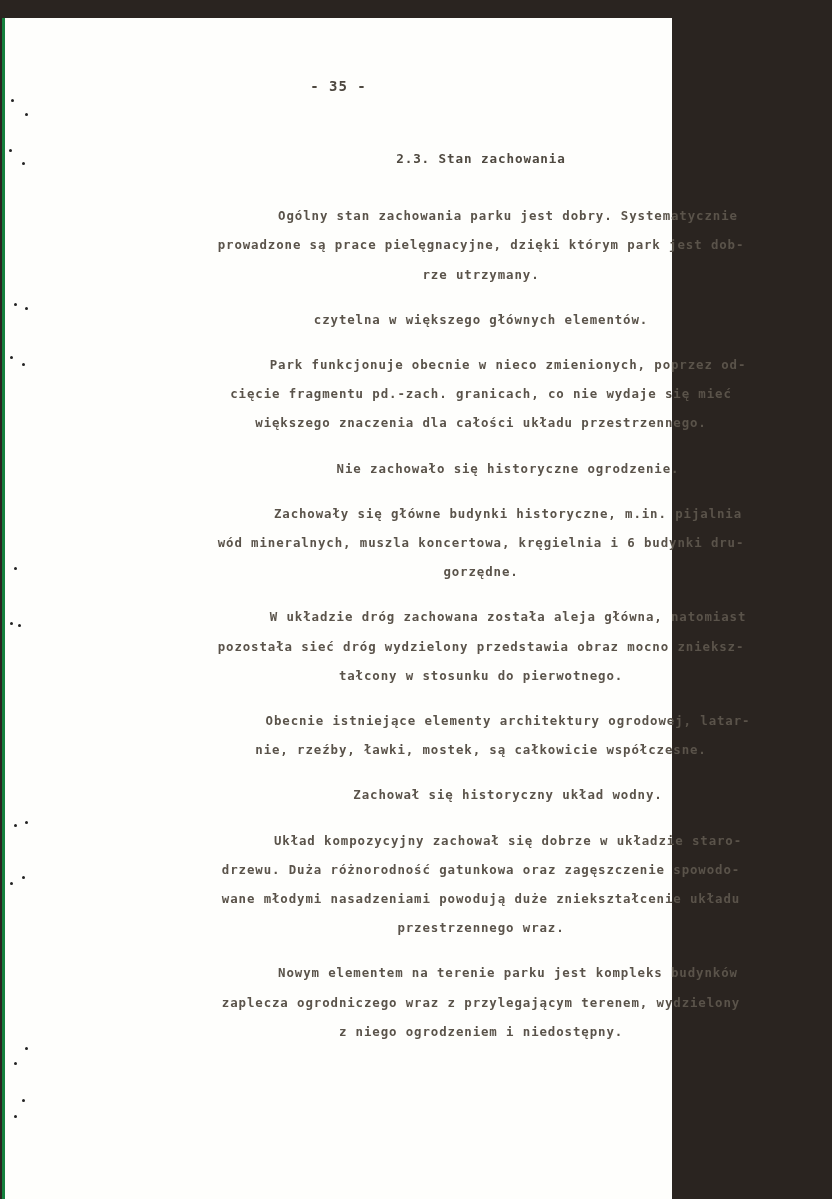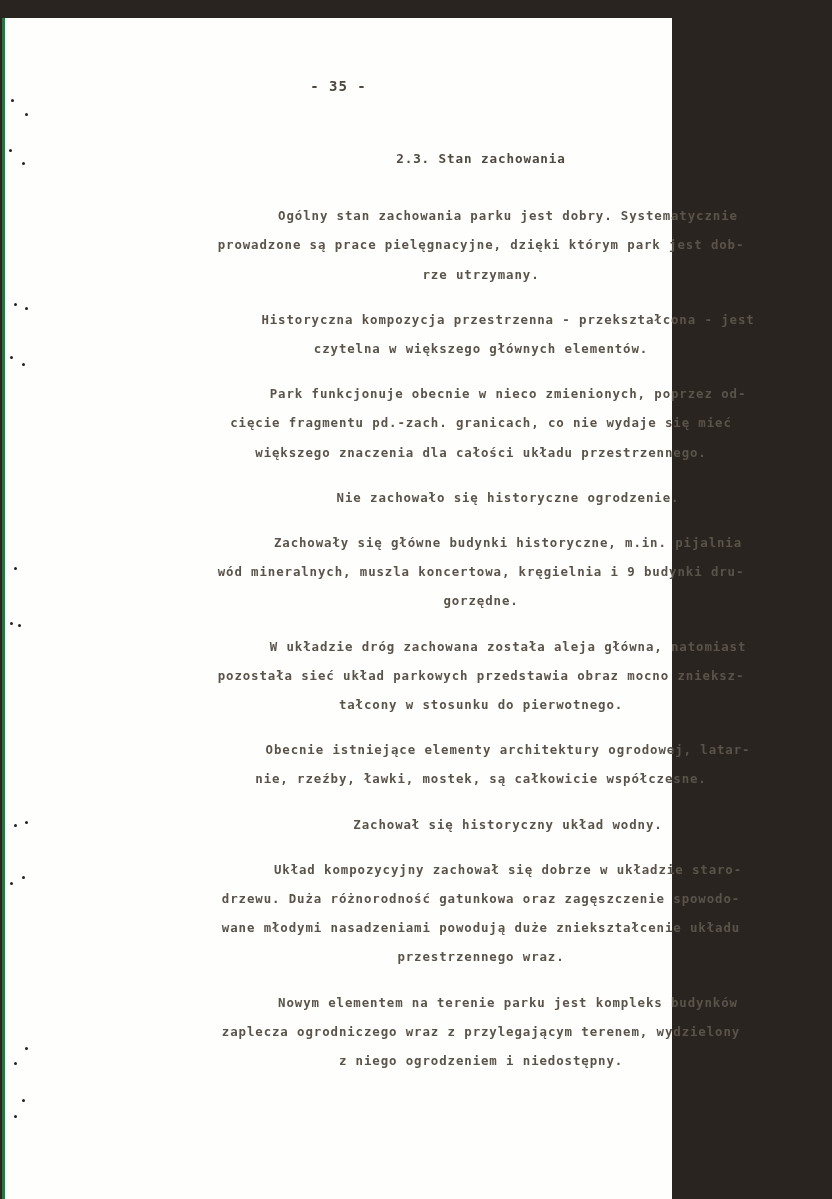--- a/index.html
+++ b/index.html
@@ -110,43 +110,42 @@
   <div class="content">
     <div class="heading">2.3. Stan zachowania</div>
 
     <div class="para">
       <span class="line indent">Ogólny stan zachowania parku jest dobry. Systematycznie</span>
       <span class="line">prowadzone są prace pielęgnacyjne, dzięki którym park jest dob-</span>
       <span class="line">rze utrzymany.</span>
     </div>
 
     <div class="para">
-      <span class="line indent">Historyczna kompozycja przestrzenna - przekształcona - jest</span>
       <span class="line">czytelna w większego głównych elementów.</span>
     </div>
 
     <div class="para">
       <span class="line indent">Park funkcjonuje obecnie w nieco zmienionych, poprzez od-</span>
       <span class="line">cięcie fragmentu pd.-zach. granicach, co nie wydaje się mieć</span>
       <span class="line">większego znaczenia dla całości układu przestrzennego.</span>
     </div>
 
     <div class="para">
       <span class="line indent">Nie zachowało się historyczne ogrodzenie.</span>
     </div>
 
     <div class="para">
       <span class="line indent">Zachowały się główne budynki historyczne, m.in. pijalnia</span>
-      <span class="line">wód mineralnych, muszla koncertowa, kręgielnia i 9 budynki dru-</span>
+      <span class="line">wód mineralnych, muszla koncertowa, kręgielnia i 6 budynki dru-</span>
       <span class="line">gorzędne.</span>
     </div>
 
     <div class="para">
       <span class="line indent">W układzie dróg zachowana została aleja główna, natomiast</span>
-      <span class="line">pozostała sieć układ parkowych przedstawia obraz mocno znieksz-</span>
+      <span class="line">pozostała sieć dróg wydzielony przedstawia obraz mocno znieksz-</span>
       <span class="line">tałcony w stosunku do pierwotnego.</span>
     </div>
 
     <div class="para">
       <span class="line indent">Obecnie istniejące elementy architektury ogrodowej, latar-</span>
       <span class="line">nie, rzeźby, ławki, mostek, są całkowicie współczesne.</span>
     </div>
 
     <div class="para">
       <span class="line indent">Zachował się historyczny układ wodny.</span>

